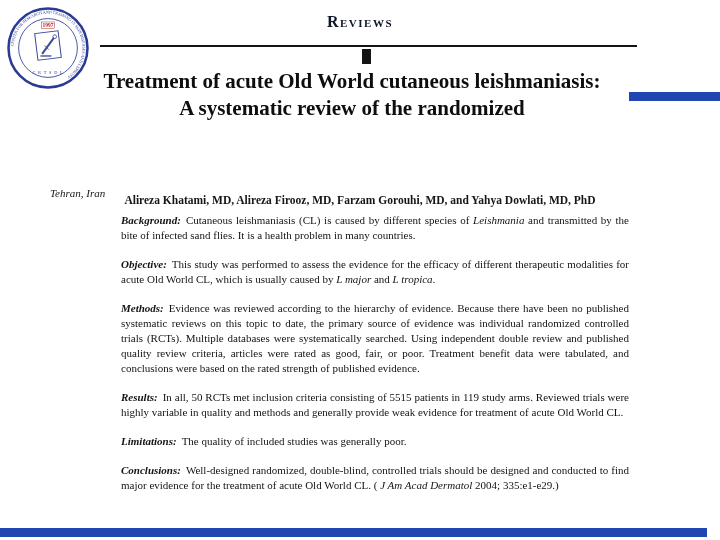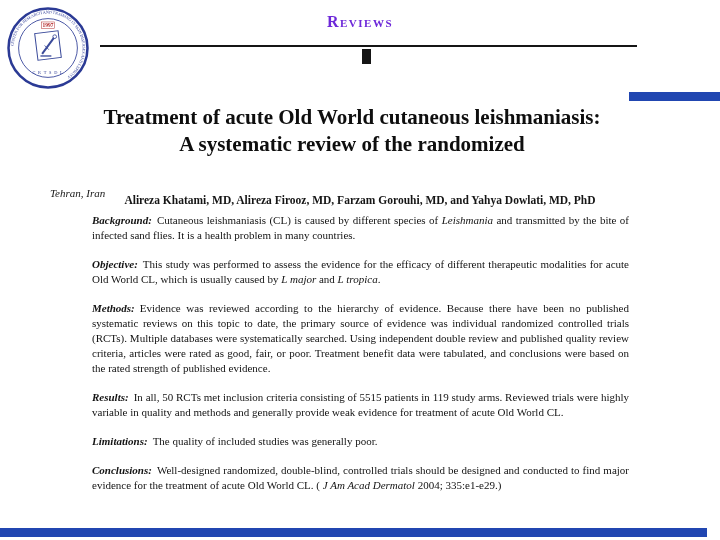--- a/index.html
+++ b/index.html
@@ -6,50 +6,50 @@
   html,body { background:#ffffff; }
   .slide {
     position:relative; width:720px; height:540px; background:#ffffff;
     font-family:"Liberation Serif", serif; color:#161616; overflow:hidden;
   }
 
   
   .journal-header {
     position:absolute; top:13px; left:0; right:0; text-align:center;
     font-variant:small-caps; font-weight:bold; font-size:16px; letter-spacing:1.5px;
-    color:#6d28d9;
+    color:#0f172a;
   }
   .rule { position:absolute; top:45px; left:100px; width:537px; height:2px; background:#151515; }
   .rule-marker { position:absolute; top:49px; left:362px; width:9px; height:15px; background:#151515; }
 
   
   .bar { position:absolute; }
   .bar-top-right { top:92px; left:629px; width:91px; height:9px; }
   .bar-bottom { top:528px; left:0px; width:707px; height:9px; }
 
   
   .title {
     position:absolute; top:68px; left:54px; right:70px; text-align:center;
-    font-weight:bold; font-size:21px; line-height:27px; color:#0e0e0e;margin-top:36px;
+    font-weight:bold; font-size:21px; line-height:27px; color:#0e0e0e;
   }
   .authors {
     position:absolute; top:170px; left:50px; right:50px; text-align:center;
     font-weight:bold; font-size:11.5px; color:#151515;margin-top:24px;
   }
   .location {
     position:absolute; top:187px; left:50px; right:50px; text-align:left;
     font-style:italic; font-size:11px; color:#151515;
   }
 
   
   .abstract {
     position:absolute; top:213px; left:92px; width:537px;
     font-size:11px; line-height:15px; text-align:justify; color:#131313;
   }
-  .abstract p { margin-bottom:14px; }
+  .abstract p { margin-bottom:14px;margin-left:29px; }
   .slabel { font-weight:bold; font-style:italic; margin-right:5px; }
   .it { font-style:italic; }
 
   
   .logo { position:absolute; top:6px; left:6px; width:84px; height:84px; }
 </style>
 </head>
 <body>
 
 <div class="slide">

